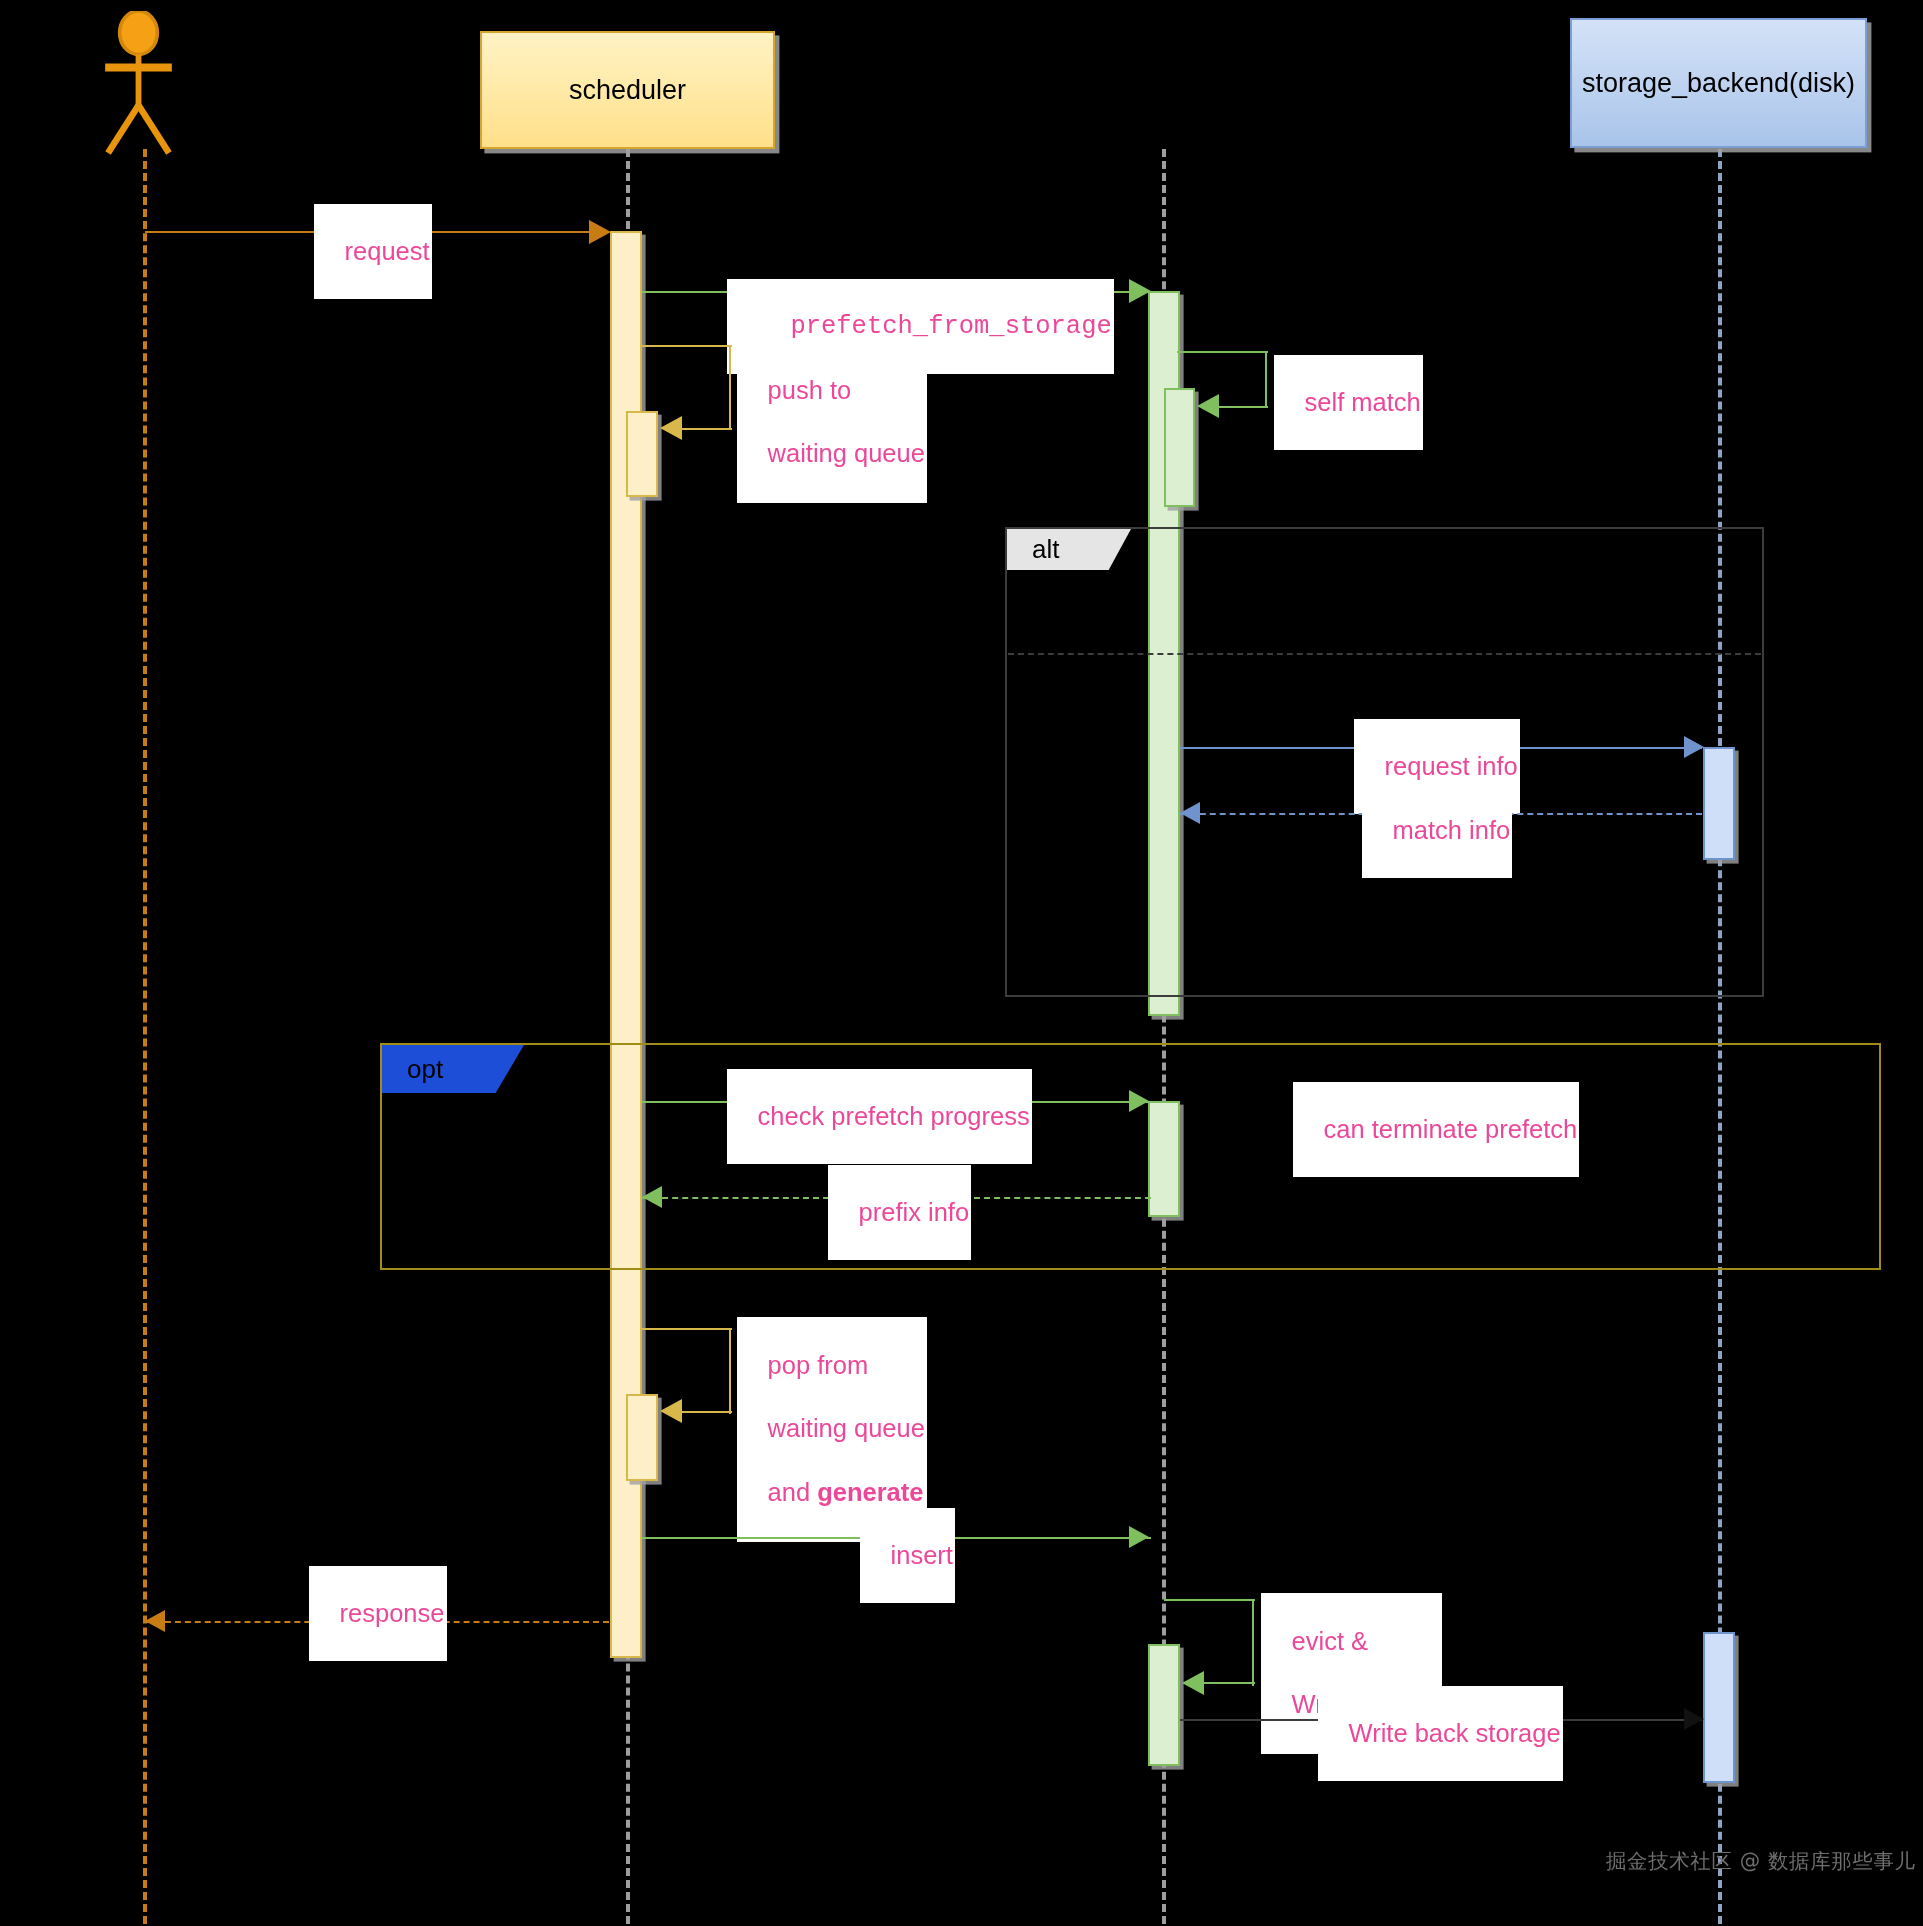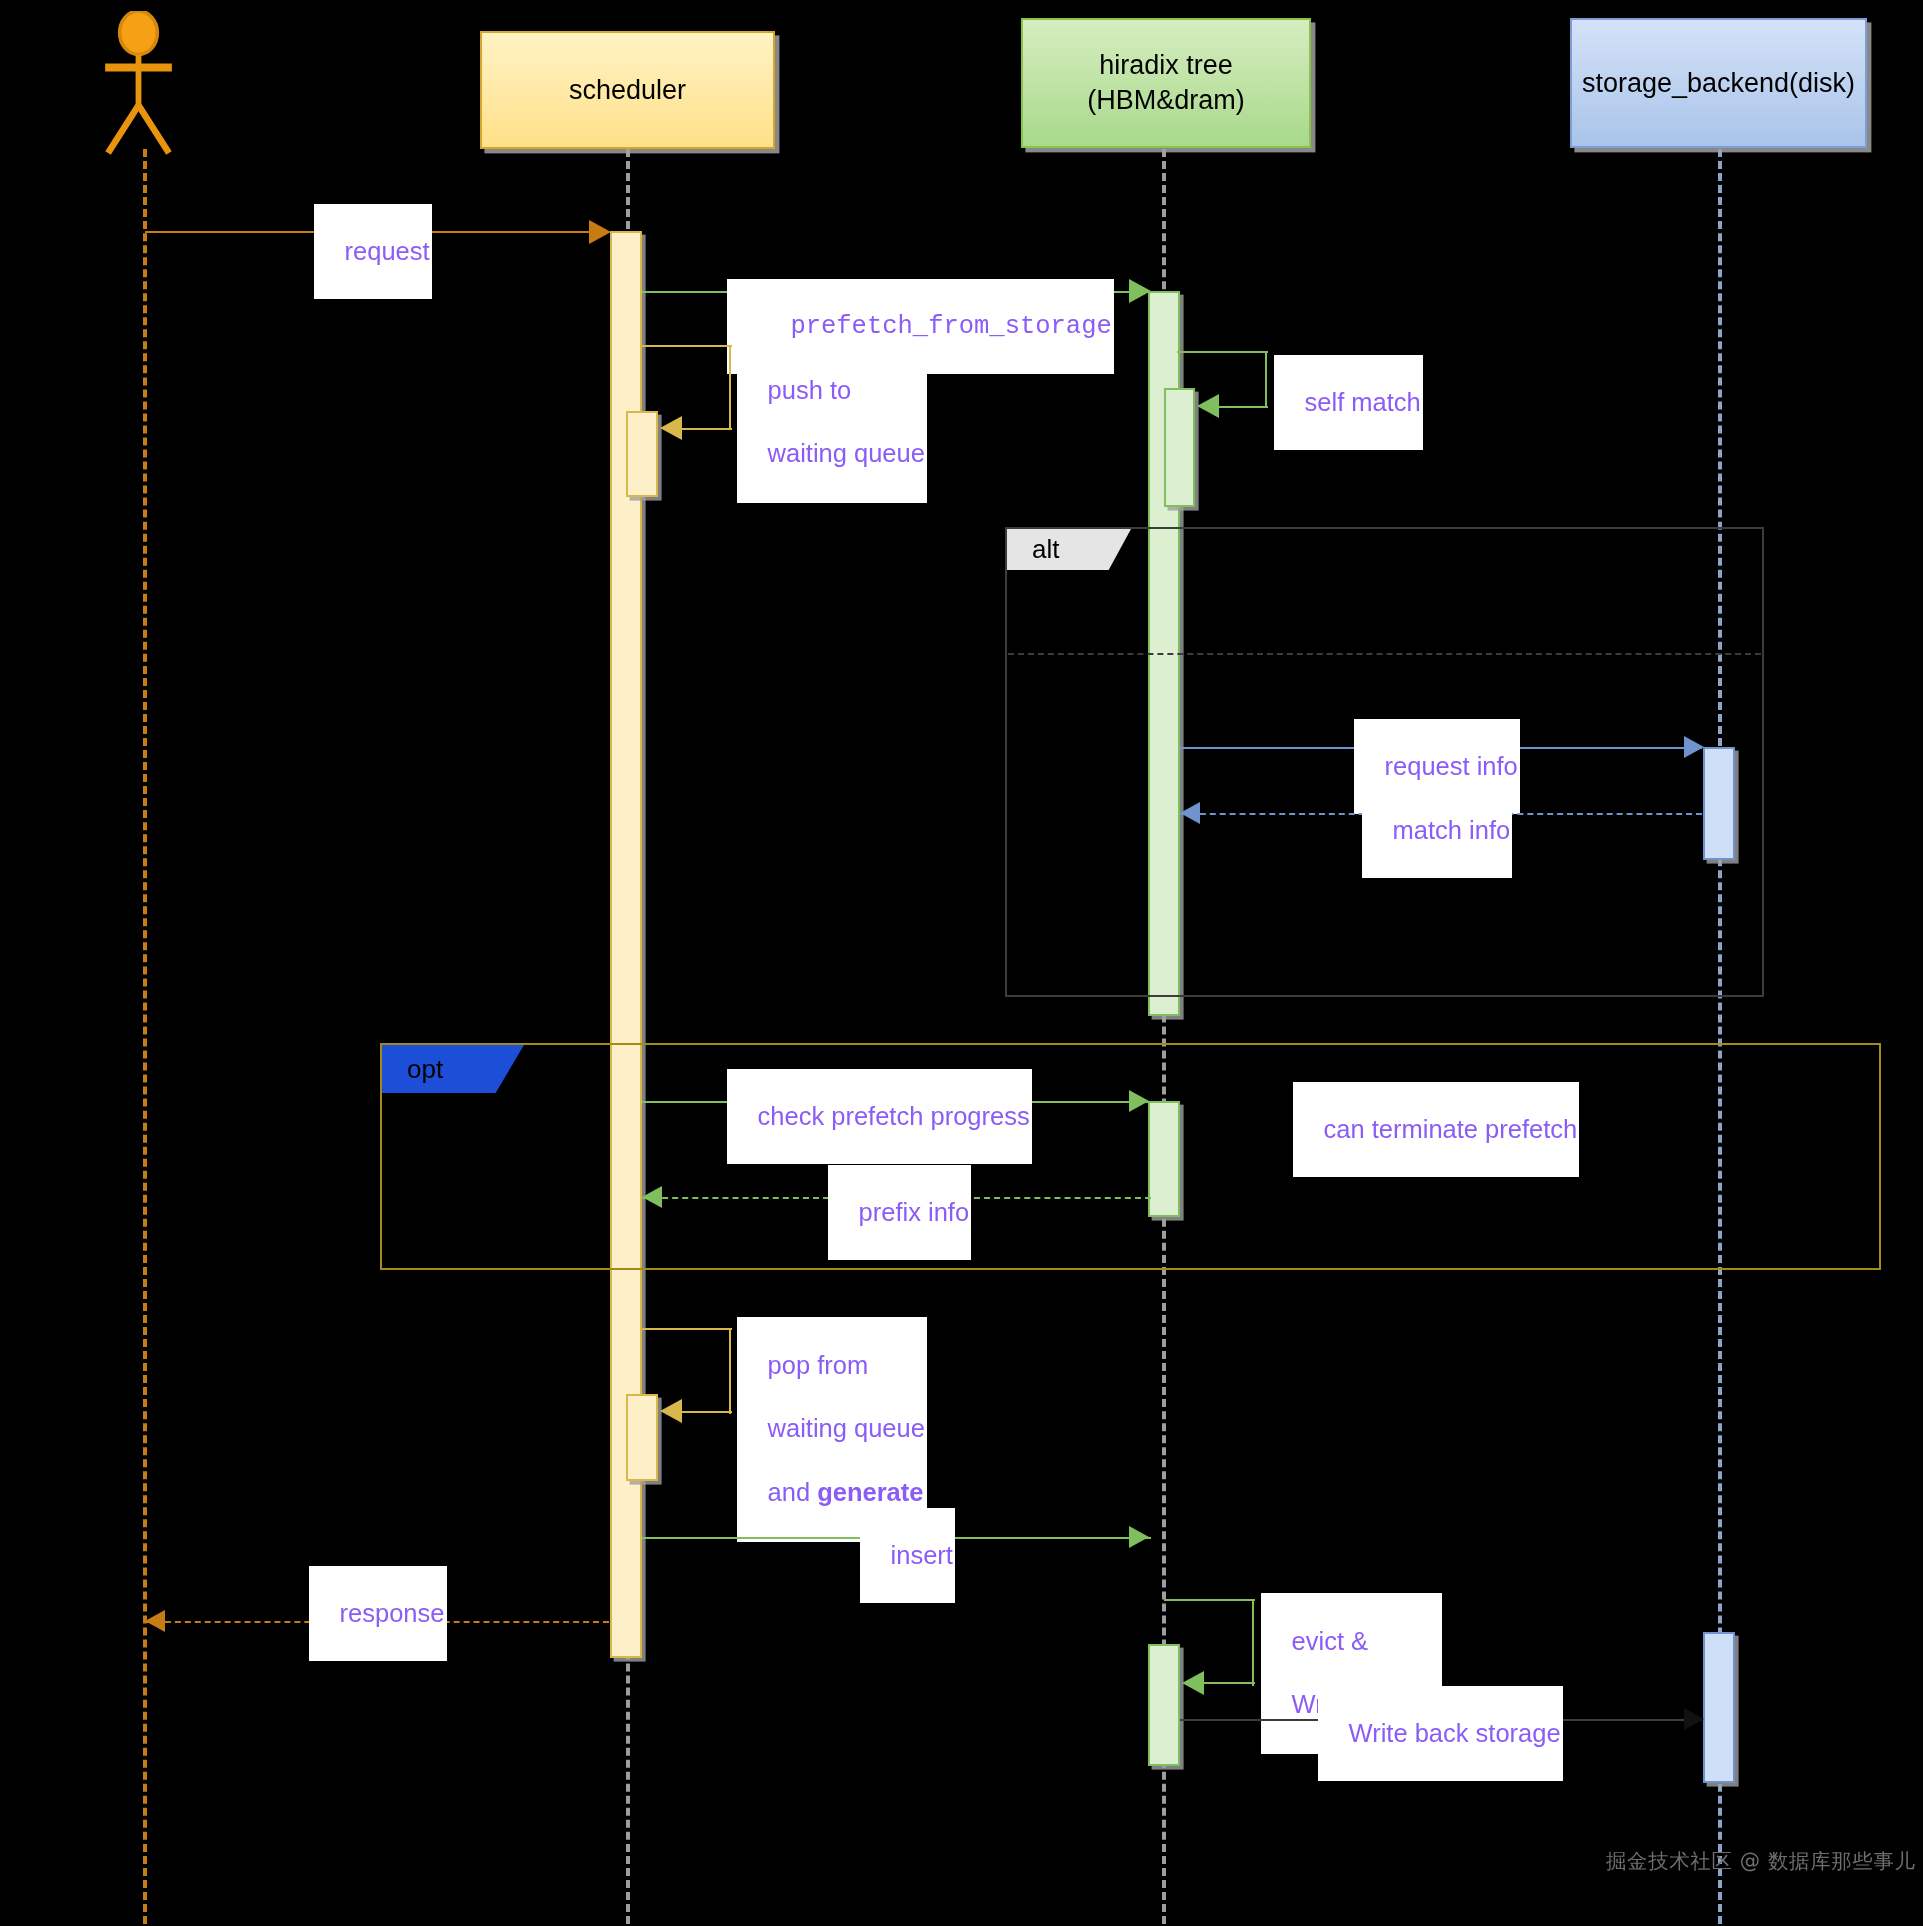--- a/index.html
+++ b/index.html
@@ -63,21 +63,21 @@
     box-shadow: 3.6px 3.6px 0 rgba(160,160,160,0.8);
   }
   .act-yellow { background: #FDF0C8; border-color: #D8B84A; }
   .act-green  { background: #DCEFD0; border-color: #7FBF5E; }
   .act-blue   { background: #CEDFF7; border-color: #6F93CD; }
 
   
   .msg-label {
     position: absolute;
     background: #FFFFFF;
-    color: #8b5cf6;
+    color: #ec4899;
     font-size: 25.5px;
     line-height: 1.22;
     padding: 0.7px 2.2px;
     white-space: pre;
   }
   .msg-label b { font-weight: bold; }
 
   
   .hline {
     position: absolute;
@@ -152,24 +152,20 @@
 
   <div class="lifeline ll-actor" style="left:143px; top:149px; height:1775px;"></div>
   <div class="lifeline ll-sched" style="left:626px; top:149px; height:1775px;"></div>
   <div class="lifeline ll-radix" style="left:1162px; top:149px; height:1775px;"></div>
   <div class="lifeline ll-storage" style="left:1718px; top:149px; height:1775px;"></div>
 
   <div class="participant p-scheduler" style="left:480px; top:31px; width:295px; height:118px;">
     <span>scheduler</span>
   </div>
 
-  <div class="participant p-radix" style="left:1021px; top:18px; width:290px; height:130px; flex-direction:column;">
-    <span>hiradix tree</span>
-    <span>(HBM&amp;dram)</span>
-  </div>
 
   <div class="participant p-storage" style="left:1570px; top:18px; width:297px; height:130px; flex-direction:row;">
     <span>storage_backend</span>
     <span>(disk)</span>
   </div>
 
   <div class="activation act-yellow" style="left:610px; top:231px; width:32px; height:1427px;"></div>
 
   <div class="activation act-yellow" style="left:626px; top:411px; width:32px; height:86px;"></div>
 

